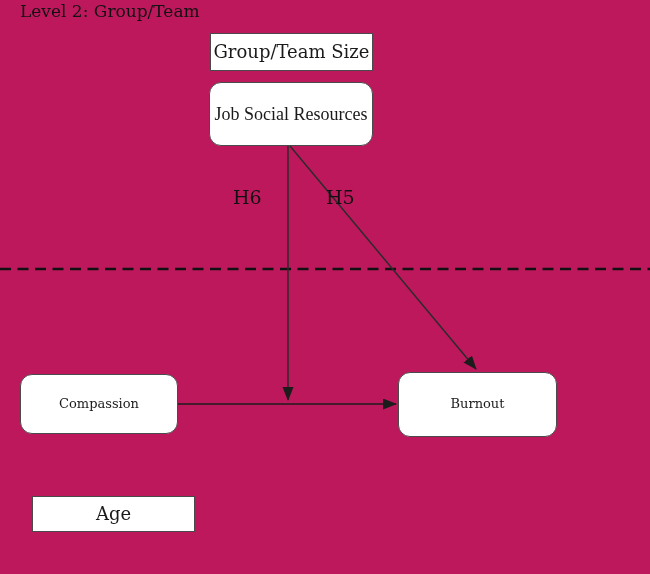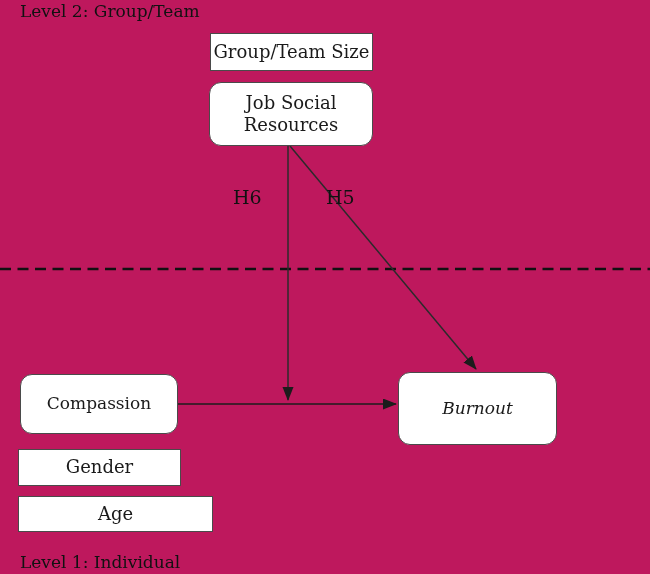--- a/index.html
+++ b/index.html
@@ -33,41 +33,41 @@
     justify-content: center;
     text-align: center;
     font-size: 18px;
     line-height: 1.25;
     color: #1a1a1a;
   }
   .node.rounded {
     border-radius: 12px;
   }
   .node.big {
-    font-size: 17px;
+    font-size: 13px;
   }
   .level-label {
     position: absolute;
     font-size: 17px;
     color: #111111;
     white-space: nowrap;
   }
   .edge-label {
     position: absolute;
     font-size: 19px;
     color: #111111;
     white-space: nowrap;
   }
   
   #group-team-size   { left: 210px; top: 33px;  width: 163px; height: 38px; }
-  #job-social        { left: 209px; top: 82px;  width: 164px; height: 64px; padding: 0 3px; }
+  #job-social        { left: 209px; top: 82px;  width: 164px; height: 64px; padding: 0 3px; font-family: Liberation Serif, serif; }
   #compassion        { left: 20px;  top: 374px; width: 158px; height: 60px; }
-  #burnout           { left: 398px; top: 372px; width: 159px; height: 73px; font-style: italic; }
+  #burnout           { left: 398px; top: 372px; width: 159px; height: 65px; }
   #gender            { left: 18px;  top: 449px; width: 163px; height: 37px; }
-  #age               { left: 18px;  top: 496px; width: 195px; height: 36px; }
+  #age               { left: 32px;  top: 496px; width: 163px; height: 36px; }
   #level2-label      { left: 20px;  top: 1px; }
   #level1-label      { left: 20px;  top: 552px; }
   #h6-label          { left: 233px; top: 186px; }
   #h5-label          { left: 326px; top: 186px; }
 </style>
 </head>
 <body>
 
 <div class="stage">
 
@@ -102,23 +102,19 @@
   <div class="edge-label" id="h5-label">H5</div>
 
   <div class="node rounded big" id="compassion">
     <span>Compassion</span>
   </div>
 
   <div class="node rounded big" id="burnout">
     <span>Burnout</span>
   </div>
 
-  <div class="node" id="gender">
-    <span>Gender</span>
-  </div>
 
   <div class="node" id="age">
     <span>Age</span>
   </div>
 
-  <div class="level-label" id="level1-label">Level 1: Individual</div>
 
 </div>
 
 </body></html>

